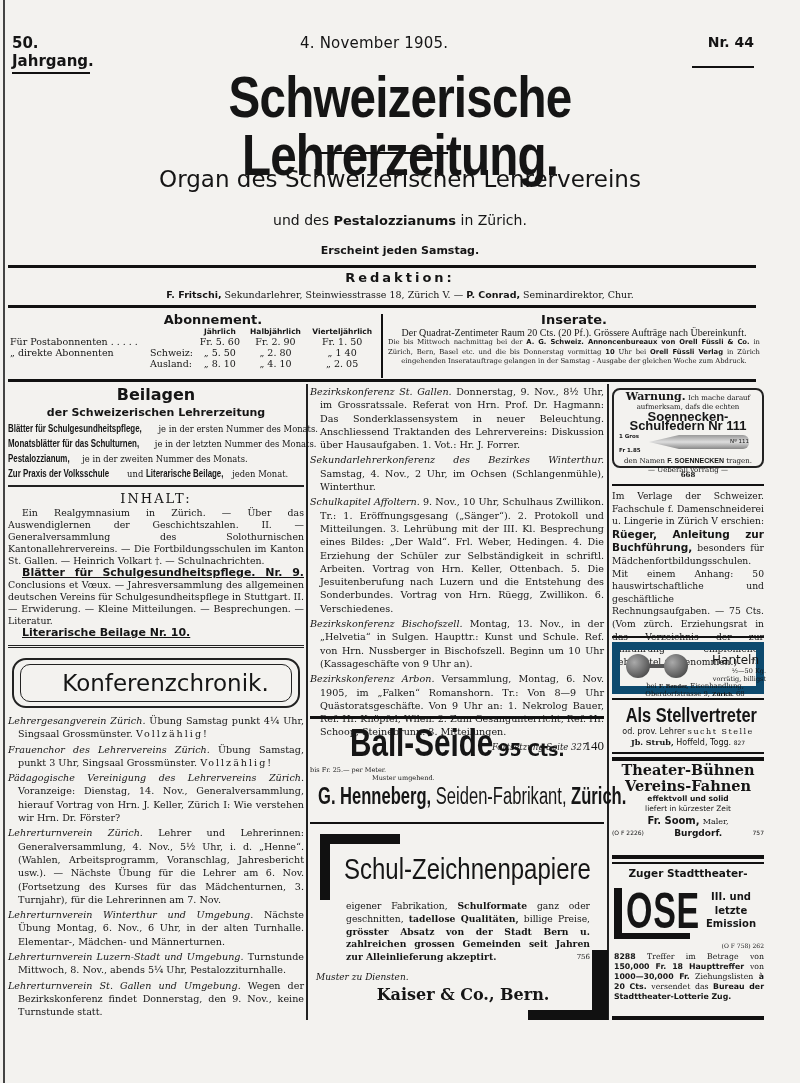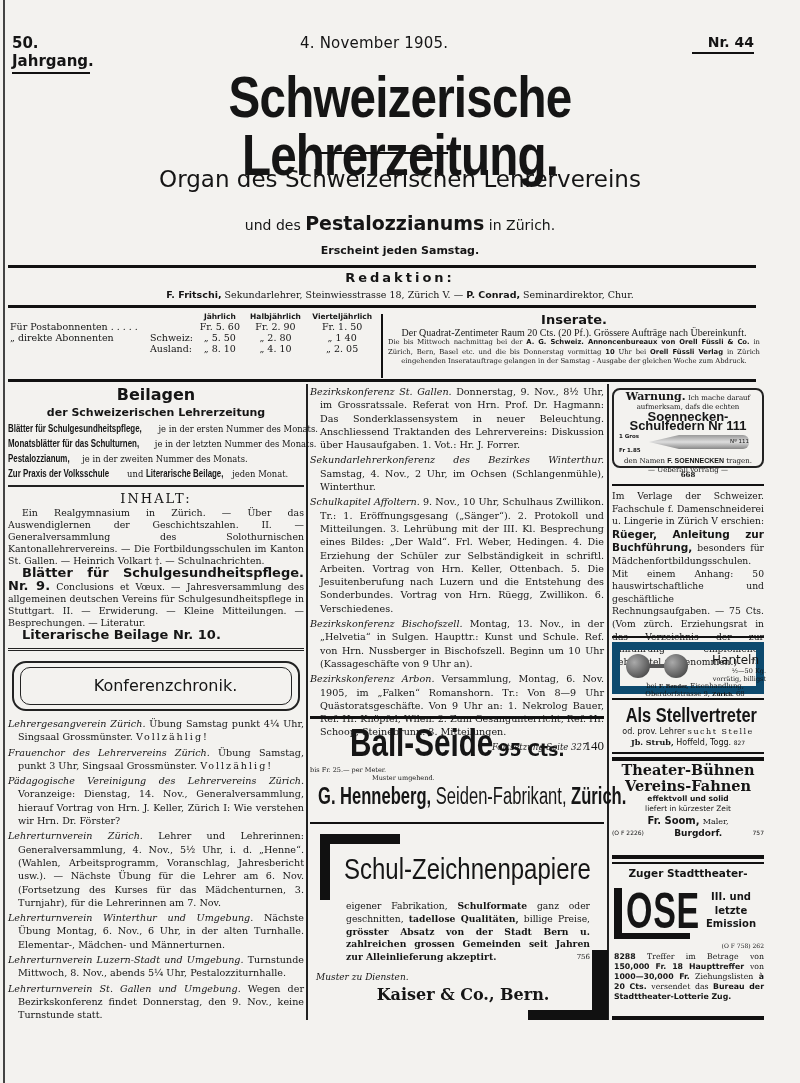--- a/index.html
+++ b/index.html
@@ -10,32 +10,32 @@
     font-family: "DejaVu Serif", serif;
     position: relative;
   }
   .page { position: absolute; left: 0; top: 0; width: 780px; height: 1083px; }
   .left-edge { position: absolute; left: 3px; top: 0; width: 2px; height: 1083px; background: #444; }
 
   
   .top-line { position: absolute; top: 34px; font-family: "DejaVu Sans", sans-serif; font-weight: bold; font-size: 15px; }
   .jahrgang { left: 12px; border-bottom: 2px solid #111; padding-bottom: 2px; width: 78px; }
   .datum { left: 300px; font-weight: normal; font-size: 15px; letter-spacing: 0.2px; }
-  .nummer { left: 692px; border-bottom: 2px solid #111; padding-bottom: 2px; width: 62px; text-align: right; font-size: 14px; }
+  .nummer { left: 692px; border-bottom: 2px solid #111; padding-bottom: 16px; width: 62px; text-align: right; font-size: 14px; }
   .title {
     position: absolute; left: 40px; top: 68px; width: 720px; text-align: center;
     font-family: "Liberation Sans", sans-serif; font-weight: bold; font-size: 58px;
     letter-spacing: -1px; transform: scaleX(0.82); transform-origin: center;
     line-height: 1;
   }
   .title-rule { position: absolute; left: 318px; top: 152px; width: 130px; height: 2px; background: #111; }
   .subtitle { position: absolute; left: 0; width: 800px; text-align: center; font-family: "DejaVu Sans", sans-serif; }
   .organ { top: 166px; font-size: 23px; }
   .pestalozzi { top: 212px; font-size: 14px; }
-  .pestalozzi b { font-size: 19px; margin-top: 13px; }
+  .pestalozzi b { font-size: 13px; margin-top: 13px; }
   .erscheint { top: 244px; font-size: 11px; font-weight: bold; }
 
   .rule { position: absolute; background: #111; }
   .redaktion-head { position: absolute; top: 270px; left: 0; width: 800px; text-align: center; font-family: "DejaVu Sans", sans-serif; font-weight: bold; font-size: 13px; letter-spacing: 3px; }
   .redaktion-line { position: absolute; top: 289px; left: 0; width: 800px; text-align: center; font-size: 9.5px; }
   .redaktion-line b { font-family: "DejaVu Sans", sans-serif; }
 
   
   .abo { position: absolute; left: 8px; top: 312px; width: 370px; height: 66px; }
   .abo-title { text-align: center; font-family: "DejaVu Sans", sans-serif; font-weight: bold; font-size: 13px; margin-left: 40px; }
@@ -57,28 +57,28 @@
   .col-mid { left: 310px; top: 385px; width: 294px; }
   .vline { position: absolute; width: 1.5px; background: #222; }
 
   .beilagen-title { text-align: center; font-family: "DejaVu Sans", sans-serif; font-weight: bold; font-size: 16px; line-height: 20px; }
   .beilagen-sub { text-align: center; font-family: "DejaVu Sans", sans-serif; font-weight: bold; font-size: 11px; line-height: 16px; }
   .beilage-row { font-size: 8.4px; line-height: 14px; white-space: nowrap; }
   .beilage-row .cond { font-family: "Liberation Sans", sans-serif; font-weight: bold; font-size: 11px; display: inline-block; transform: scaleX(0.72); transform-origin: left; margin-right: -38px; }
 
   .inhalt-title { text-align: center; font-size: 13px; letter-spacing: 2px; margin-top: 4px; line-height: 16px; }
   .inhalt p { font-size: 9.4px; line-height: 12px; text-align: justify; text-indent: 14px; }
-  .inhalt b { font-family: "DejaVu Sans", sans-serif; font-size: 13px; }
+  .inhalt b { font-family: "DejaVu Sans", sans-serif; font-size: 11px; text-decoration: underline; }
 
   .kc-frame {
     margin: 10px 0 6px 4px; width: 288px; height: 50px; border: 2px solid #222;
     border-radius: 14px; position: relative; text-align: center;
   }
   .kc-frame::before { content: ""; position: absolute; left: 6px; right: 6px; top: 4px; bottom: 4px; border: 1px solid #222; border-radius: 10px; }
-  .kc-title { font-family: "DejaVu Sans", sans-serif; font-size: 16px; line-height: 46px; position: relative; padding-left: 19px; }
+  .kc-title { font-family: "DejaVu Sans", sans-serif; font-size: 23px; line-height: 46px; position: relative; padding-left: 19px; }
 
   .entry { text-align: justify; padding-left: 10px; text-indent: -10px; margin-bottom: 2px; }
   .entry i { font-style: italic; }
   .spaced { letter-spacing: 2px; }
 
   .fortsetzung { text-align: right; font-style: italic; font-size: 8.5px; margin-right: 14px; }
 
   .ad-ballseide { position: absolute; left: 310px; top: 720px; width: 294px; height: 100px; }
   .ball-title { font-family: "Liberation Sans", sans-serif; font-weight: bold; font-size: 38px; display: inline-block; transform: scaleX(0.78); transform-origin: left; margin-left: 40px; line-height: 46px; }
   .ball-price { font-family: "DejaVu Sans", sans-serif; font-weight: bold; font-size: 17px; position: absolute; left: 188px; top: 20px; }
@@ -162,20 +162,21 @@
   <div class="redaktion-head">Redaktion:</div>
   <div class="redaktion-line">
     <b>F. Fritschi,</b>
     <span>Sekundarlehrer, Steinwiesstrasse 18, Zürich V. —</span>
     <b>P. Conrad,</b>
     <span>Seminardirektor, Chur.</span>
   </div>
   <div class="rule" style="left:8px;top:305px;width:748px;height:3px;"></div>
 
   <div class="abo">
+    <div class="abo-title">Abonnement.</div>
     <table>
       <tbody>
           <tr>
         <th style="width:140px"></th>
             <th style="width:40px"></th>
         <th>Jährlich</th>
         <th>Halbjährlich</th>
         <th>Vierteljährlich</th>
       </tr>
       <tr>

